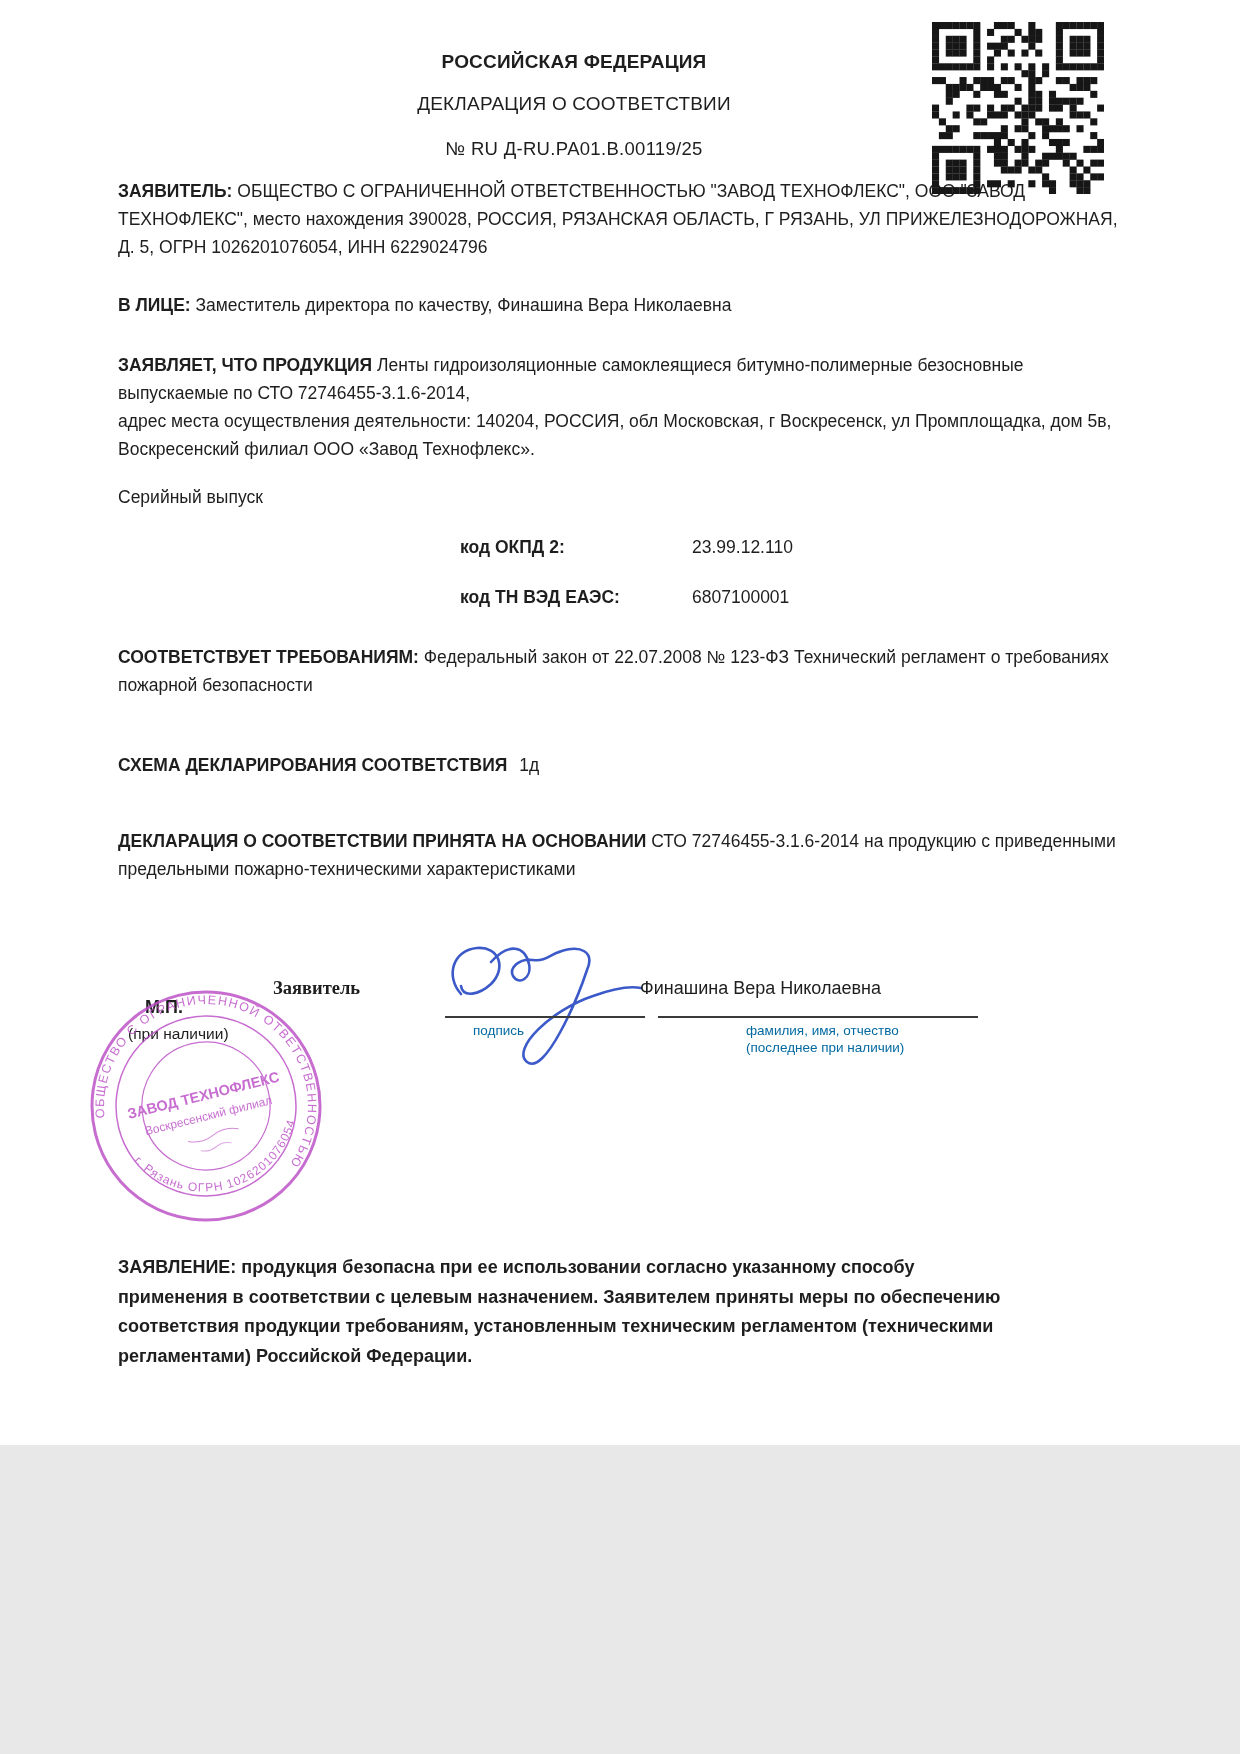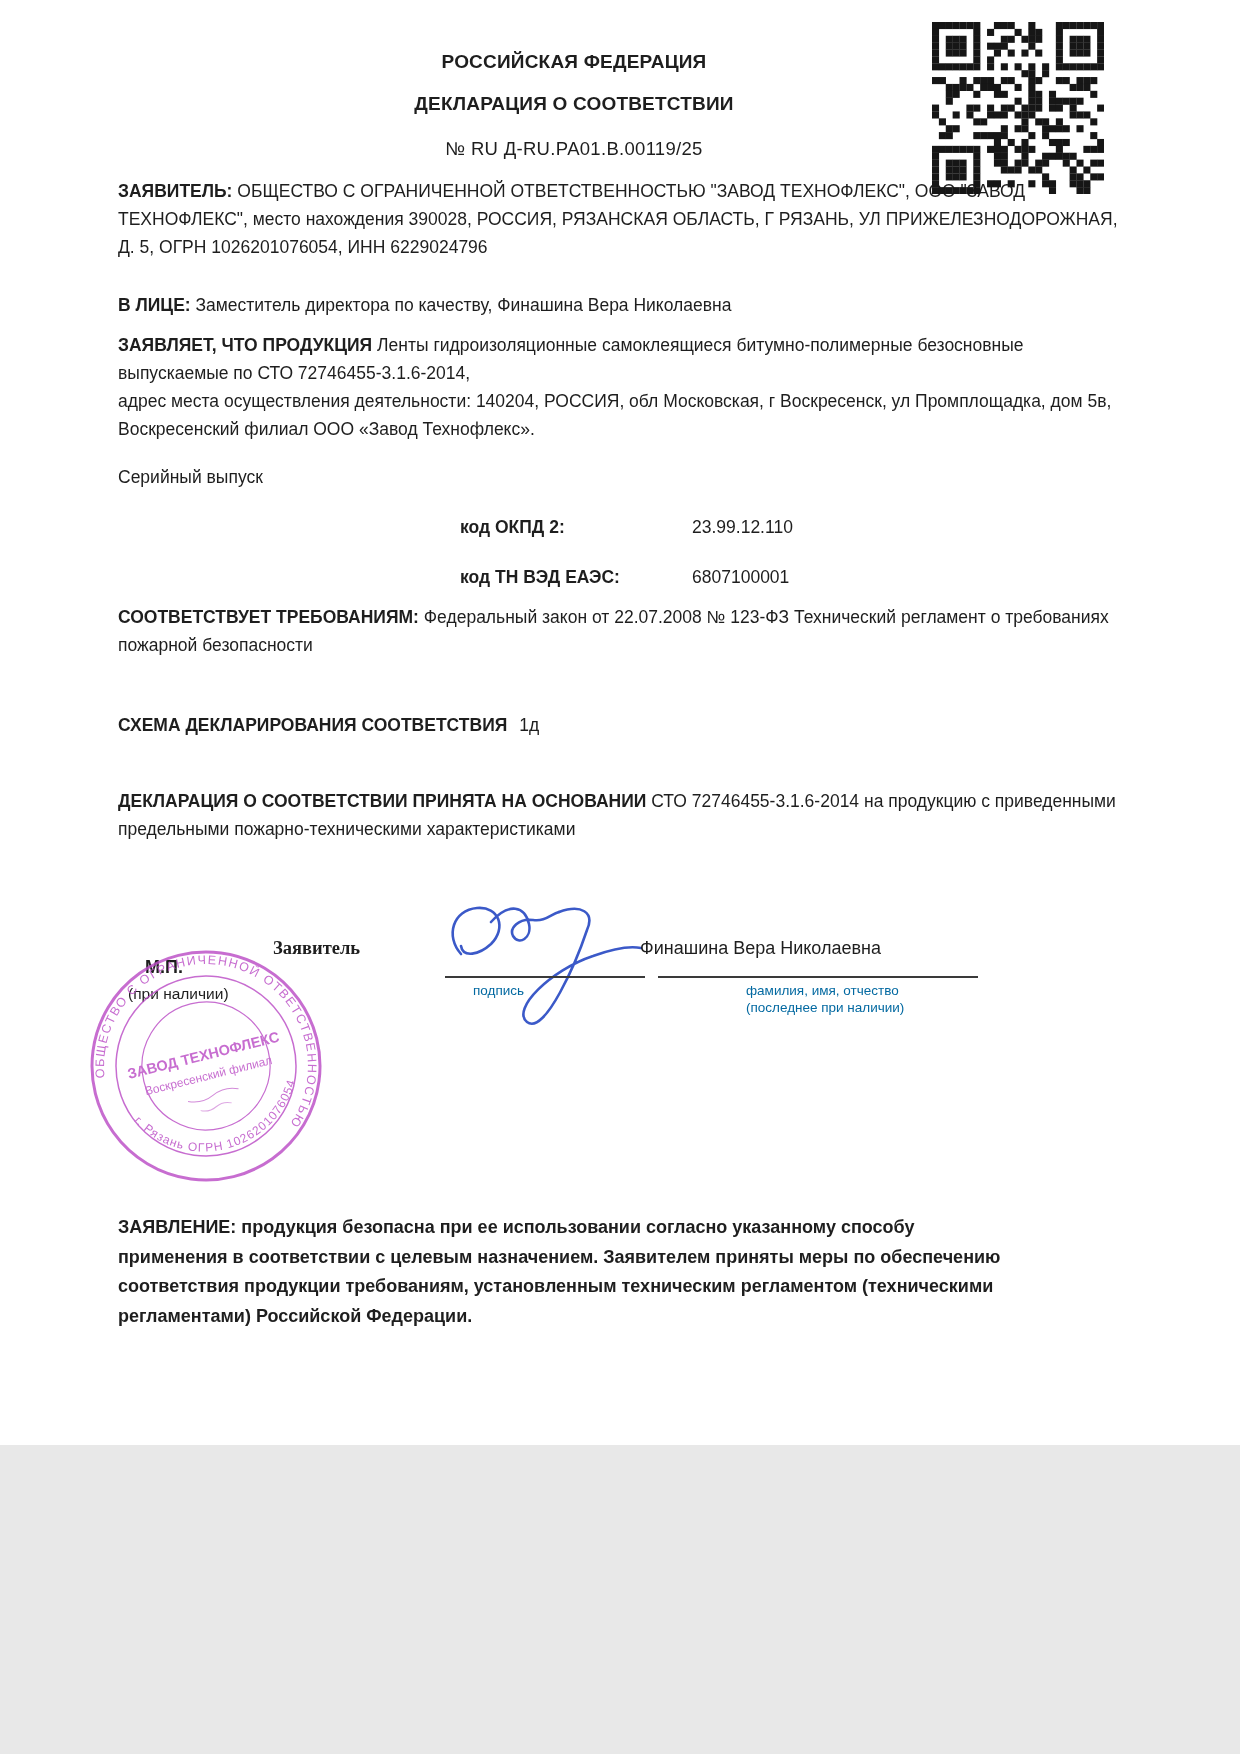--- a/index.html
+++ b/index.html
@@ -14,24 +14,24 @@
     font-size:17.5px; line-height:28px;
     padding:0 118px;
     overflow:hidden;
   }
   b { font-weight:700; }
   
   .qr { position:absolute; top:22px; right:136px; width:172px; height:172px; }
   .qr svg { width:100%; height:100%; display:block; }
   .header { margin-top:48px; width:912px; text-align:center; }
   .h-country { font-size:19px; font-weight:700; letter-spacing:.2px; }
-  .h-doc { font-size:19px; font-weight:700; margin-top:14px; letter-spacing:.2px; }
+  .h-doc { font-size:19px; font-weight:400; margin-top:14px; letter-spacing:.2px; }
   .h-num { font-size:18.5px; margin-top:17px; letter-spacing:.3px; }
   
-  p.para { margin-top:12px; }
+  p.para { margin-top:32px; }
   p.applicant { margin-top:14px; }
   p.person { margin-top:30px; }
   p.serial { margin-top:20px; }
   .block { display:block; }
   .code-row { margin-top:22px; display:flex; padding-left:342px; }
   .code-row .lbl { width:232px; font-weight:700; }
   p.scheme { margin-top:52px; }
   p.scheme .val { margin-left:12px; }
   p.basis { margin-top:48px; }
   p.validity { margin-top:106px; }

